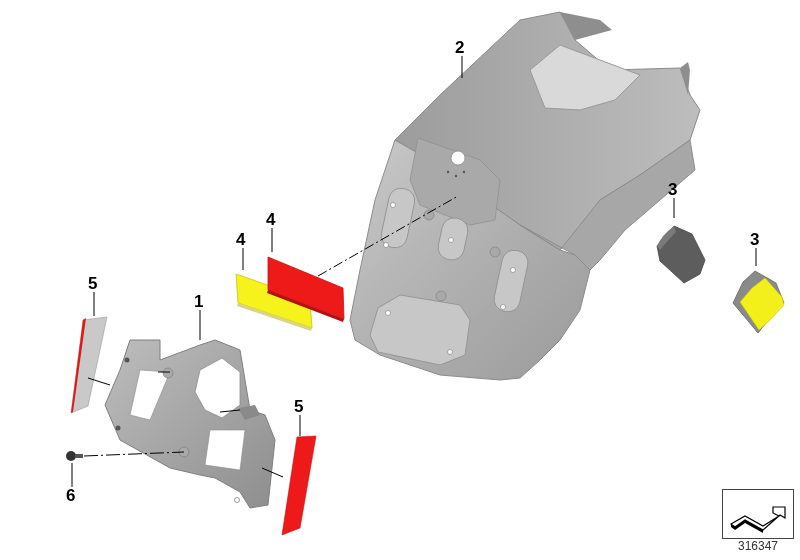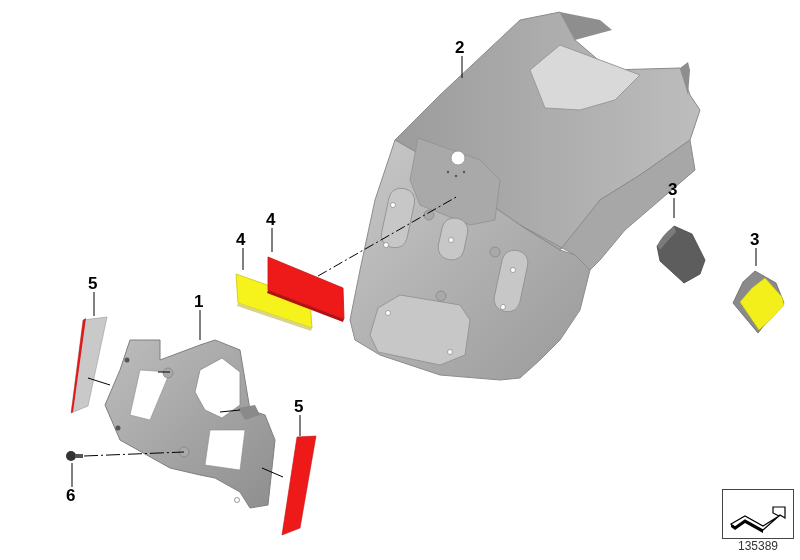--- a/index.html
+++ b/index.html
@@ -154,13 +154,13 @@
 <div class="callout" style="left:194px;top:293px;">1</div>
 <div class="callout" style="left:66px;top:487px;">6</div>
 
 <div class="nav-box">
   <svg width="70" height="48" viewBox="0 0 70 48">
     <path d="M8 34 L22 26 L40 36 L56 26 L50 23 L50 17 L62 17 L62 28 L57 25 L40 40 L22 30 L12 37 Z" fill="#fff" stroke="#000" stroke-width="1.2"></path>
     <path d="M8 34 L12 37 L12 40 L8 37 Z" fill="#000"></path>
     <path d="M12 37 L22 30 L40 40 L40 43 L22 33 L12 40 Z" fill="#000"></path>
   </svg>
 </div>
-<div class="diagram-id">135389</div>
+<div class="diagram-id">316347</div>
 
 </body></html>

